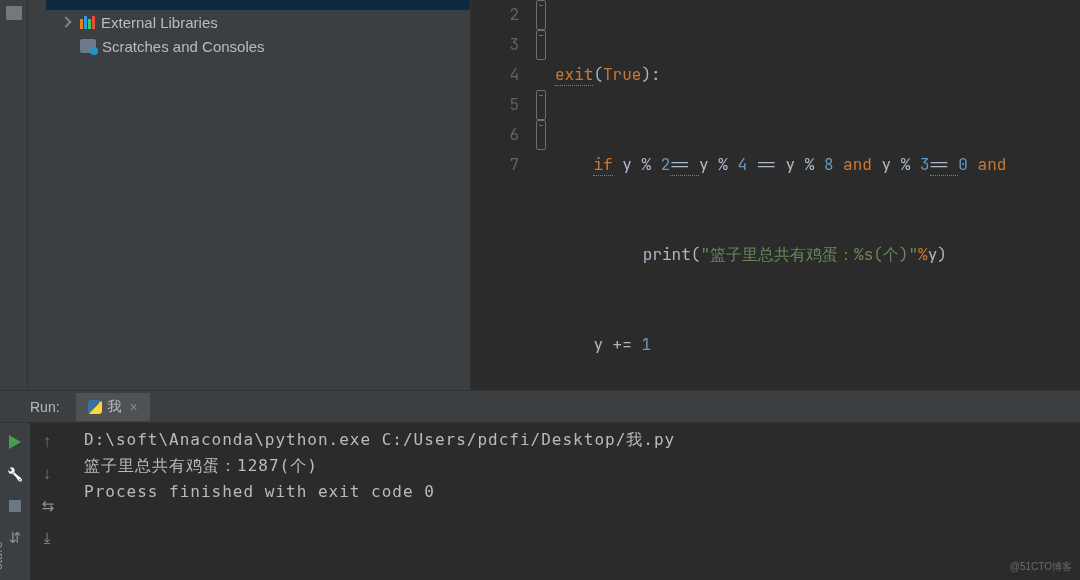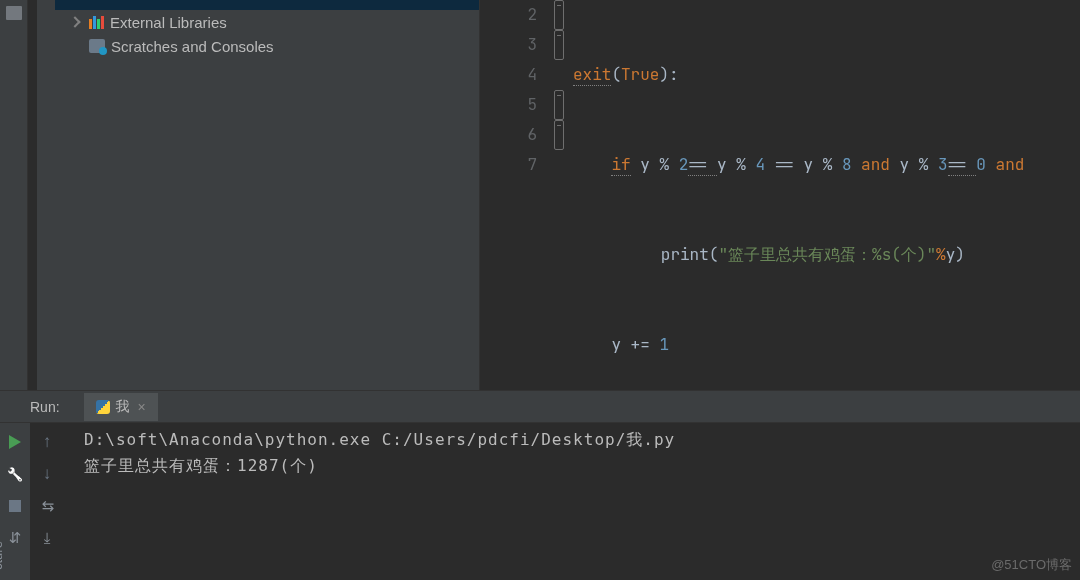--- a/index.html
+++ b/index.html
@@ -11,21 +11,20 @@
       font-size: 14px;
       color: #a9b7c6;
       overflow: hidden;
       display: flex;
       flex-direction: column;
       position: relative;
     }
     .top-area {
       display: flex;
       height: 390px;
-      gap: 9px;
     }
     .sidebar-strip {
       width: 28px;
       background: #3c3f41;
       border-right: 1px solid #323232;
       display: flex;
       flex-direction: column;
       align-items: center;
       padding-top: 6px;
       gap: 8px;
@@ -140,21 +139,21 @@
       display: flex;
       flex-direction: column;
       border-top: 1px solid #323232;
     }
     .run-header {
       height: 32px;
       background: #3c3f41;
       display: flex;
       align-items: center;
       padding-left: 30px;
-      gap: 24px;
+      gap: 16px;
       border-bottom: 1px solid #323232;
     }
     .run-header .label {
       color: #bbbbbb;
       font-size: 14px;
     }
     .run-tab {
       background: #4e5254;
       padding: 5px 12px;
       display: flex;
@@ -244,21 +243,21 @@
       transform: rotate(-90deg);
       transform-origin: left bottom;
       color: #8a9199;
       font-size: 13px;
     }
     .watermark {
       position: absolute;
       right: 8px;
       bottom: 6px;
       color: #6b6b6b;
-      font-size: 13px;
+      font-size: 10px;
     }
   </style>
 </head>
 <body>
 
 <div class="top-area">
   <div class="sidebar-strip">
     <div class="folder-icon"></div>
   </div>
   <div class="project-tree">
@@ -338,18 +337,19 @@
     <div class="run-toolbar2">
       <div class="tool-btn up-arrow">↑</div>
       <div class="tool-btn down-arrow">↓</div>
       <div class="tool-btn wrap-icon">⇆</div>
       <div class="tool-btn split-icon">⤓</div>
     </div>
     <div class="console">
       <div>D:\soft\Anaconda\python.exe C:/Users/pdcfi/Desktop/我.py</div>
       <div>篮子里总共有鸡蛋：1287(个)</div>
       <div></div>
+      <div>Process finished with exit code 0</div>
     </div>
   </div>
 </div>
 
 <div class="vert-label">cture</div>
 <div class="watermark">@51CTO博客</div>
 
 </body></html>

